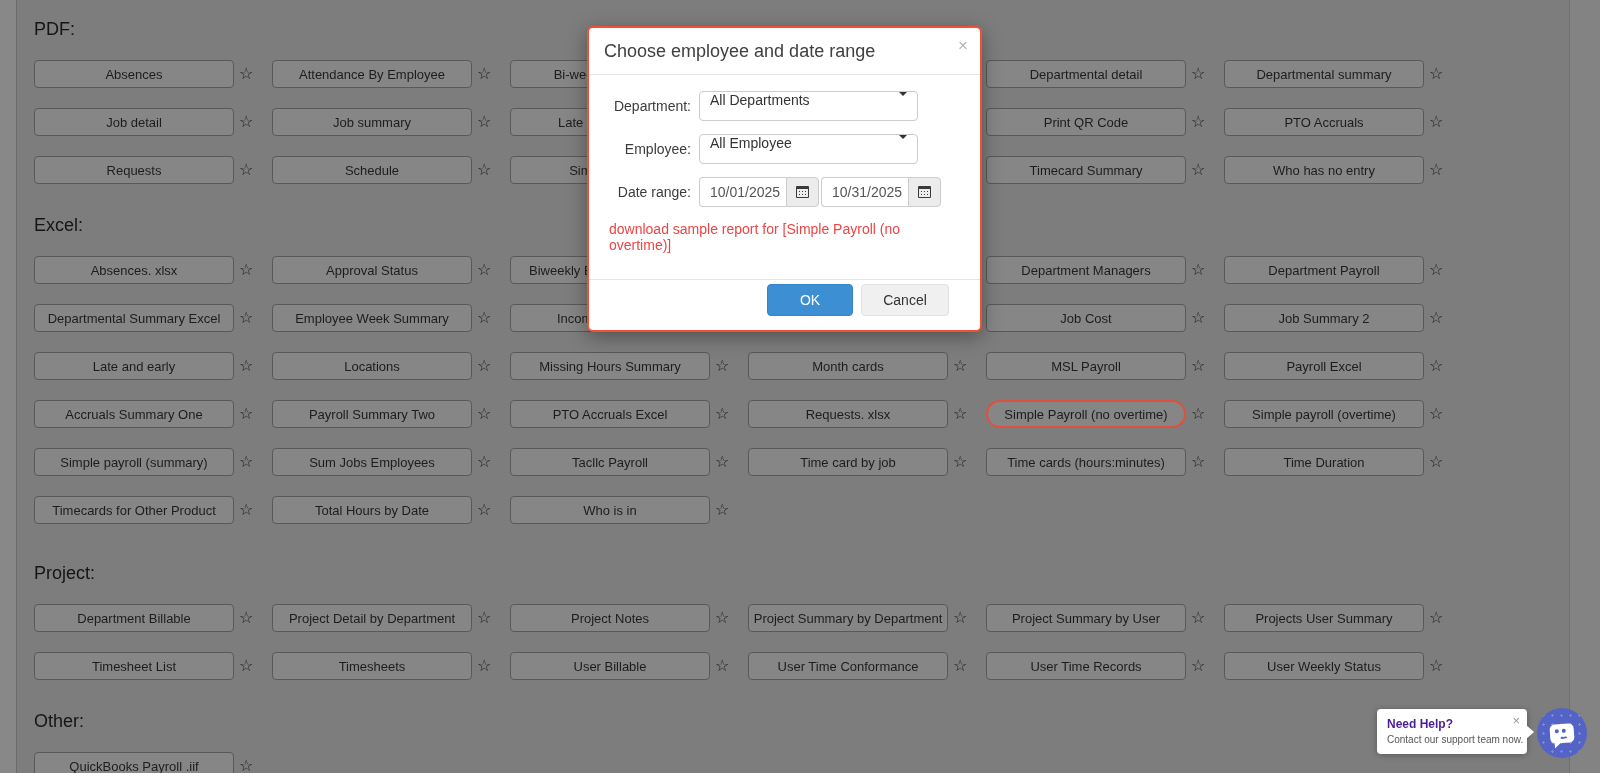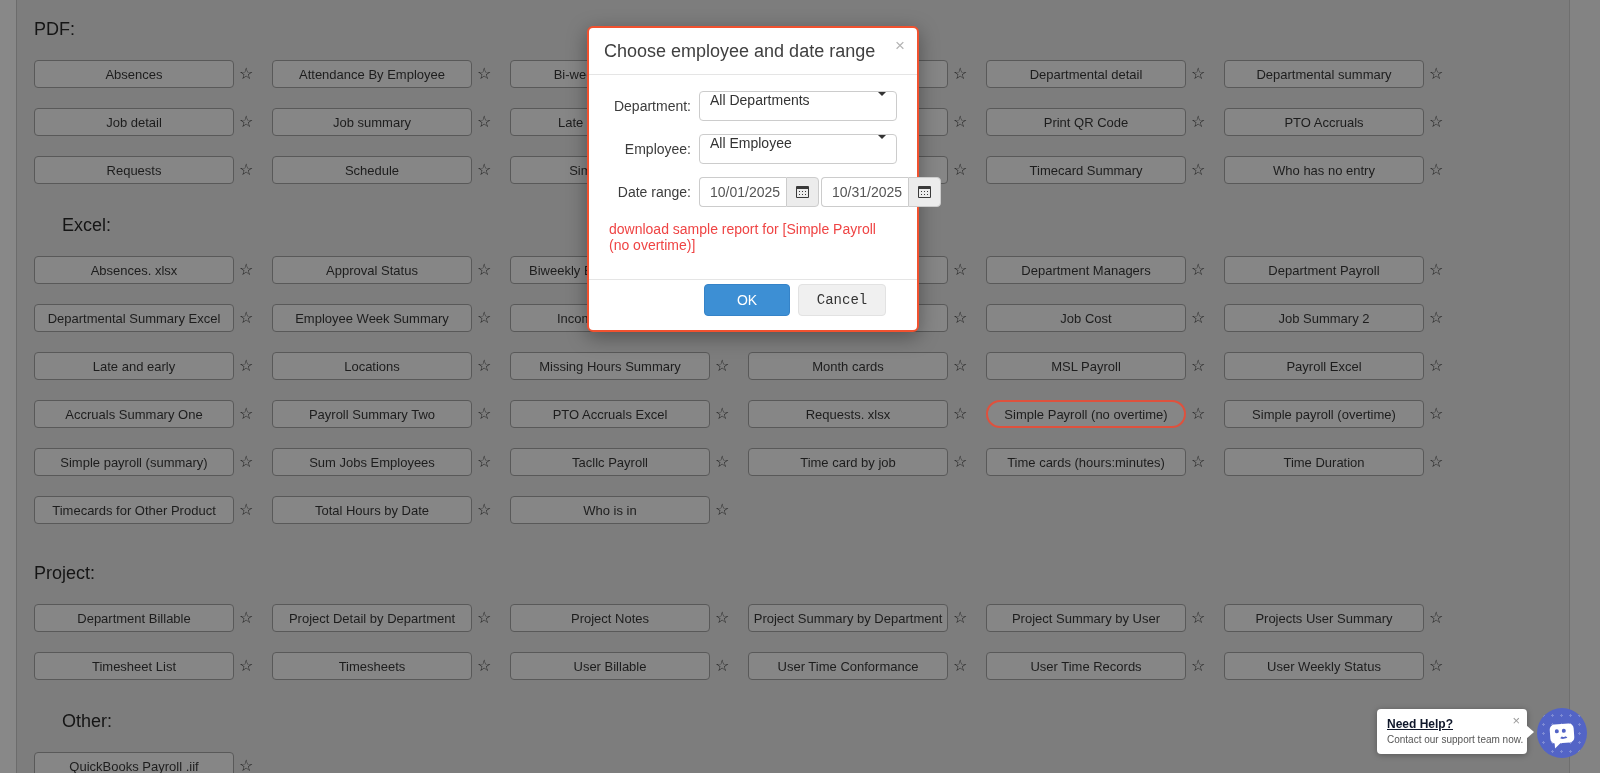--- a/index.html
+++ b/index.html
@@ -17,39 +17,39 @@
   .gutter-right{
     position:absolute; right:0; top:0; bottom:0; width:31px;
     background:#838383; border-left:1px solid #6f6f6f; z-index:1;
   }
   
   .content{ position:absolute; left:18px; right:32px; top:0; bottom:0; padding-left:16px; z-index:2; }
   .section-heading{
     font-size:18px; line-height:22px; color:#151515; margin-top:18px;
   }
   .section-heading.gap-lg{ margin-top:38px; }
-  .section-heading.gap-md{ margin-top:30px;margin-left:28px; }
+  .section-heading.gap-md{ margin-top:30px; }
   .btn-row{ display:flex; margin-top:20px; }
   .btn-row.first{ }
   .btn-cell{ width:238px; display:flex; align-items:center; flex:0 0 auto; }
   .report-btn{
     width:200px; height:28px; display:flex; align-items:center; justify-content:center;
     background:#868686; border:1px solid #595959; border-radius:4px;
     font-size:13px; color:#1d1d1d; cursor:pointer; font-family:inherit;
     padding:0 6px; white-space:nowrap; overflow:hidden;
   }
   .report-btn.highlighted{
     border:2px solid #df513d; border-radius:14px;
   }
   .fav-star{
     font-size:16px; color:#1c1c1c; margin-left:5px; cursor:pointer; line-height:16px;
   }
   
   .modal{
-    position:absolute; left:587px; top:26px; width:332px; background:#ffffff;
+    position:absolute; left:587px; top:26px; width:395px; background:#ffffff;
     border:2px solid #f1512f; border-radius:6px; z-index:10;
     box-shadow:0 5px 20px rgba(0,0,0,0.35);
   }
   .modal-header{ position:relative; padding:12px 15px; border-bottom:1px solid #e5e5e5; }
   .modal-title{ font-size:18px; color:#404040; line-height:22px; }
   .modal-close{
     position:absolute; top:9px; right:12px; font-size:17px; color:#b4b4b4;
     background:none; border:none; cursor:pointer; line-height:17px; font-family:inherit;
   }
   .modal-body{ padding:16px 20px 6px 14px; }
@@ -81,28 +81,28 @@
     display:inline-block; margin:1px 0 20px 6px; font-size:14px; color:#ef4444;
     text-decoration:none; cursor:pointer;
   }
   .modal-footer{ border-top:1px solid #e5e5e5; padding:4px 31px 14px 20px; display:flex; justify-content:flex-end; }
   .btn-ok{
     width:86px; height:32px; background:#3d8fd4; color:#fff; border:1px solid #3583c8;
     border-radius:4px; font-size:14px; cursor:pointer; font-family:inherit;
   }
   .btn-cancel{
     width:88px; height:32px; background:#f0f0f0; color:#333; border:1px solid #e2e2e2;
-    border-radius:4px; font-size:14px; cursor:pointer; margin-left:8px; font-family:Liberation Mono, monospace;
+    border-radius:4px; font-size:14px; cursor:pointer; margin-left:8px; font-family:Liberation Sans, sans-serif;
   }
   
   .help-tooltip{
     position:absolute; left:1377px; top:709px; z-index:20; background:#fff; border-radius:4px;
     padding:8px 22px 9px 10px; box-shadow:0 1px 6px rgba(0,0,0,0.3); width:150px;
   }
-  .help-title{ font-size:12px; font-weight:bold; color:#0f172a;text-decoration:underline; }
+  .help-title{ font-size:12px; font-weight:bold; color:#4c1d95; }
   .help-sub{ font-size:10px; color:#555; margin-top:3px; white-space:nowrap; }
   .help-close{
     position:absolute; top:5px; right:7px; border:none; background:none; color:#999;
     font-size:13px; cursor:pointer; line-height:13px; font-family:inherit;
   }
   .help-arrow{
     position:absolute; right:-7px; top:16px; width:0; height:0;
     border-top:7px solid transparent; border-bottom:7px solid transparent; border-left:8px solid #ffffff;
   }
   .chat-fab{

